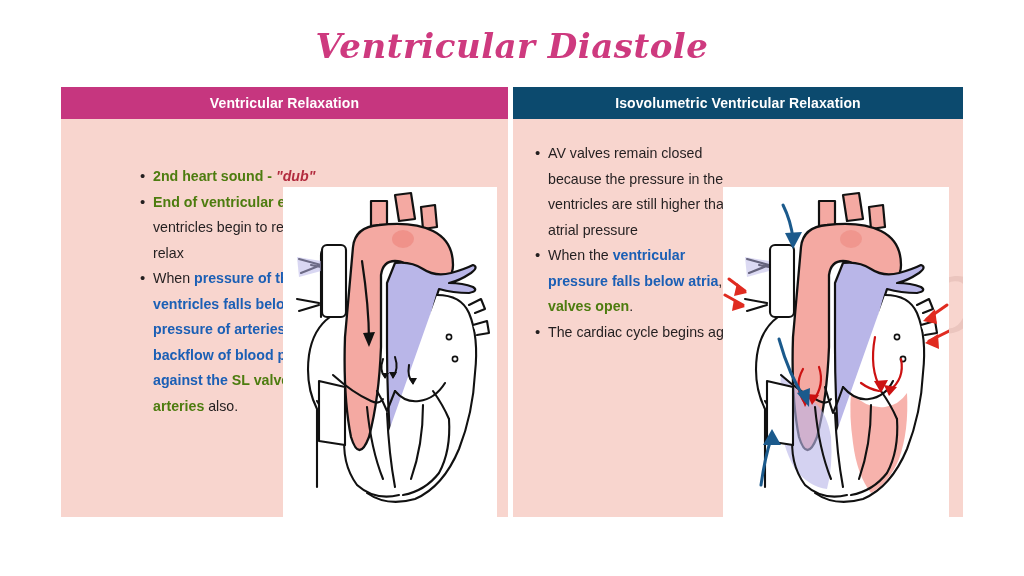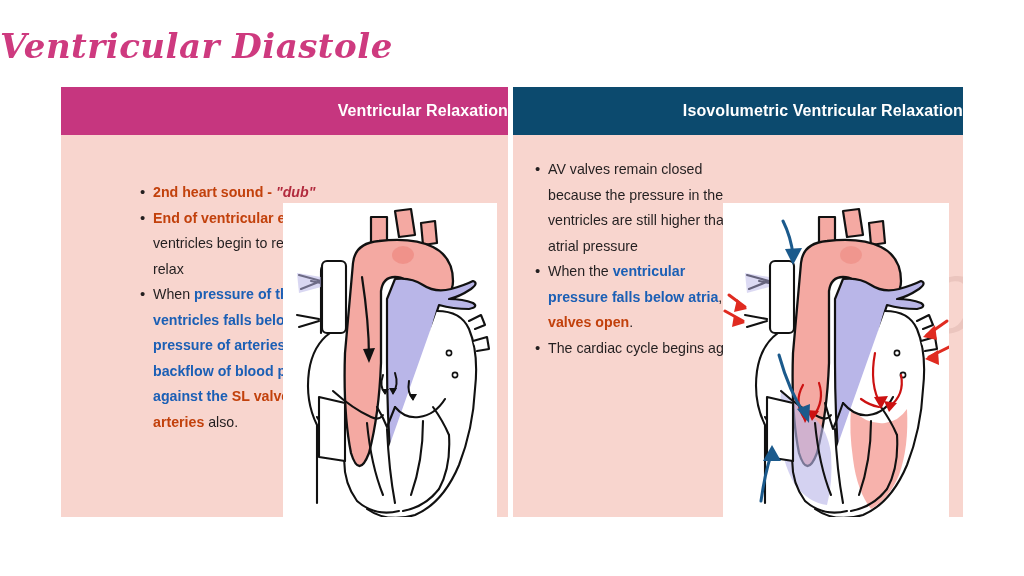--- a/index.html
+++ b/index.html
@@ -14,20 +14,21 @@
     overflow: hidden;
     position: relative;
   }
 
   
   #page-title {
     position: absolute;
     left: 0;
     top: 26px;
     width: 1024px;
+    text-align: center;
     font-family: "DejaVu Serif", serif;
     font-style: italic;
     font-weight: bold;
     font-size: 34px;
     letter-spacing: 0.5px;
     color: #CE3A7F;
     white-space: nowrap;
   }
 
   
@@ -35,26 +36,26 @@
     position: absolute;
     top: 87px;
     height: 430px;
     background: #F8D5CE;
     overflow: hidden;
   }
   #panel-left  { left: 61px;  width: 447px; }
   #panel-right { left: 513px; width: 450px; }
 
   .panel-header {
-    height: 48px;
+    height: 32px;
     display: flex;
     align-items: center;
-    justify-content: flex-end;
+    justify-content: center;
     color: #ffffff;
-    font-size: 16px;
+    font-size: 14px;
     font-weight: bold;
     letter-spacing: 0.1px;
   }
   #header-left  { background: #C6367F; }
   #header-right { background: #0c4a6e; }
 
   .panel-body {
     position: relative;
     height: 388px;
   }
@@ -95,21 +96,21 @@
     content: "•";
     position: absolute;
     left: -13px;
     top: -1px;
     font-size: 15px;
     color: #231f20;
   }
   #list-left  { left: 75px;  top: 45px; width: 197px; }
   #list-right { left: 18px;  top: 22px; width: 200px; }
 
-  .em-red  { color: #c2410c; font-weight: bold; }
+  .em-red  { color: #4d7c0f; font-weight: bold; }
   .em-blue { color: #1B5FB5; font-weight: bold; }
   .em-ital { color: #B22B3E; font-weight: bold; font-style: italic; }
   .plain   { color: #231f20; font-weight: normal; }
 
   
   .img-card {
     position: absolute;
     background: #ffffff;
     z-index: 2;
     overflow: hidden;

